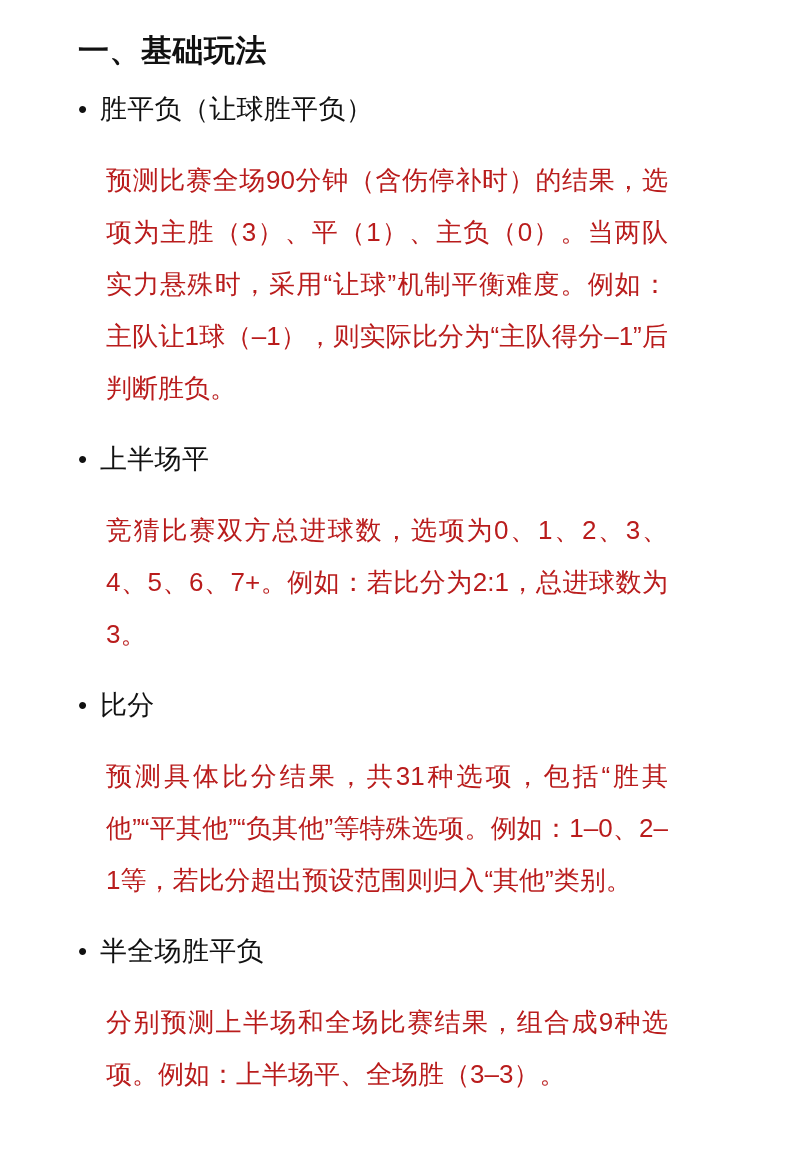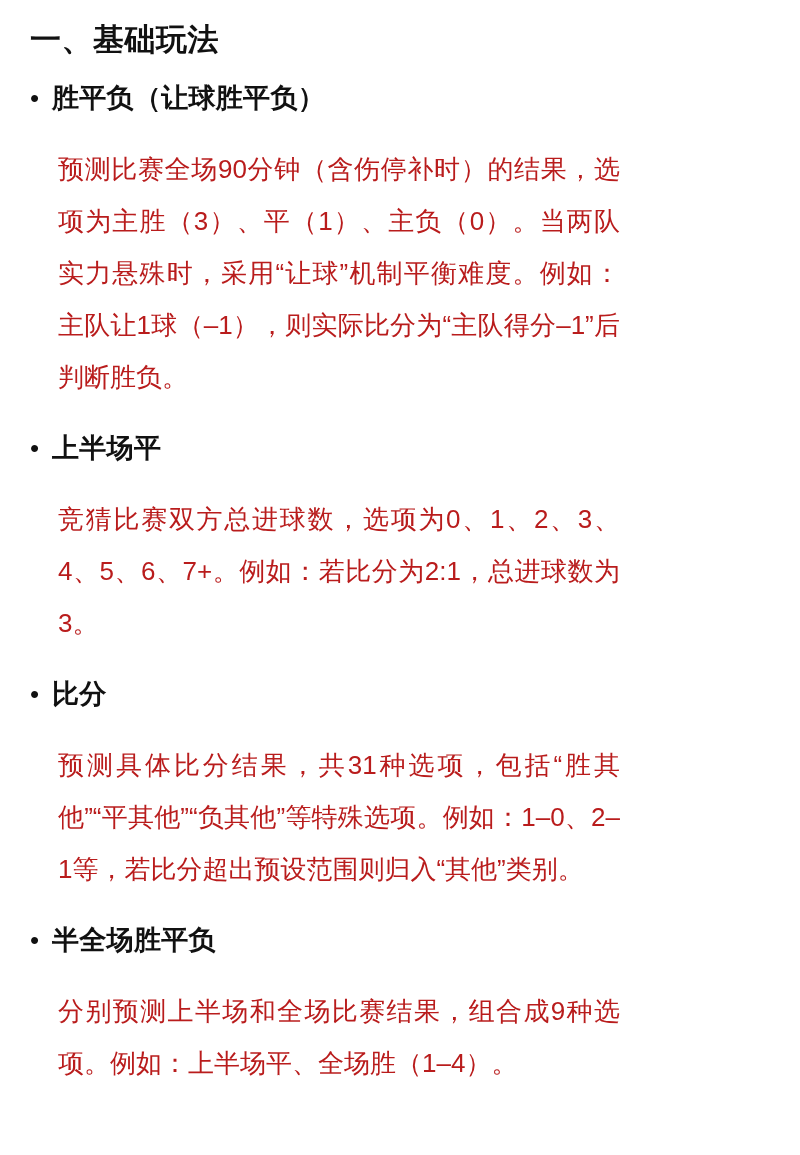--- a/index.html
+++ b/index.html
@@ -11,22 +11,23 @@
     width: 800px;
     height: 1155px;
     font-family: "Liberation Sans", "DejaVu Sans", sans-serif;
     color: #1a1a1a;
     -webkit-font-smoothing: antialiased;
   }
   .page {
     box-sizing: border-box;
     width: 656px;
     height: 1155px;
-    padding: 19px 36px 10px 30px;
+    padding: 30px 36px 10px 30px;
     overflow: hidden;
+    margin-left: 48px;
   }
   .doc-title {
     font-size: 31px;
     font-weight: bold;
     letter-spacing: 0.5px;
     color: #111111;
     margin: 0 0 18px 0;
     line-height: 1.35;
   }
   .section {
@@ -43,21 +44,21 @@
   .bullet-dot {
     width: 22px;
     flex: 0 0 22px;
     font-size: 26px;
     line-height: 38px;
     color: #111111;
     text-align: left;
   }
   .section-head {
     font-size: 27px;
-    font-weight: bold;
+    font-weight: normal;
     line-height: 38px;
     color: #111111;
     letter-spacing: 0.3px;
     text-align: right;
   }
   .body-text {
     font-size: 26px;
     line-height: 52px;
     color: #b91c1c;
     padding-left: 28px;
@@ -95,16 +96,16 @@
       <span class="section-head">比分</span>
     </div>
     <p class="body-text">预测具体比分结果，共31种选项，包括“胜其他”“平其他”“负其他”等特殊选项。例如：1–0、2–1等，若比分超出预设范围则归入“其他”类别。</p>
   </div>
 
   <div class="section">
     <div class="bullet-row">
       <span class="bullet-dot">•</span>
       <span class="section-head">半全场胜平负</span>
     </div>
-    <p class="body-text">分别预测上半场和全场比赛结果，组合成9种选项。例如：上半场平、全场胜（1–4）。</p>
+    <p class="body-text">分别预测上半场和全场比赛结果，组合成9种选项。例如：上半场平、全场胜（3–3）。</p>
   </div>
 
 </div>
 
 </body></html>

